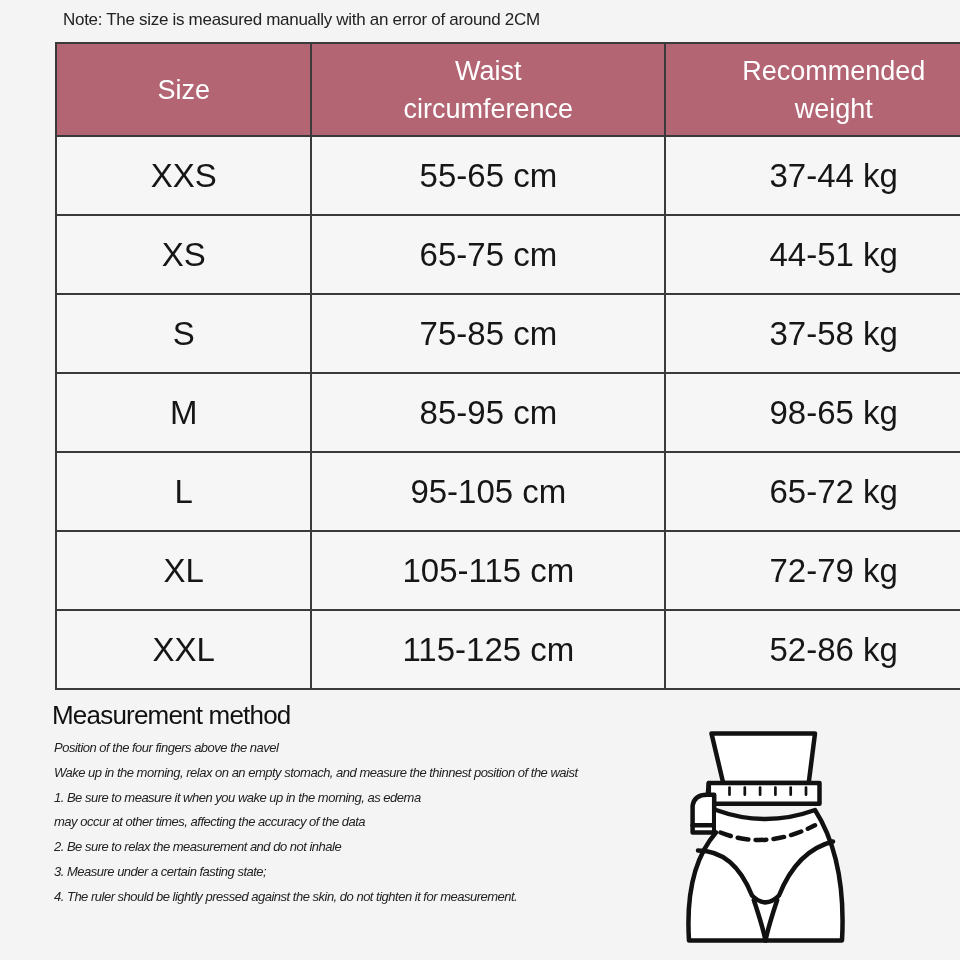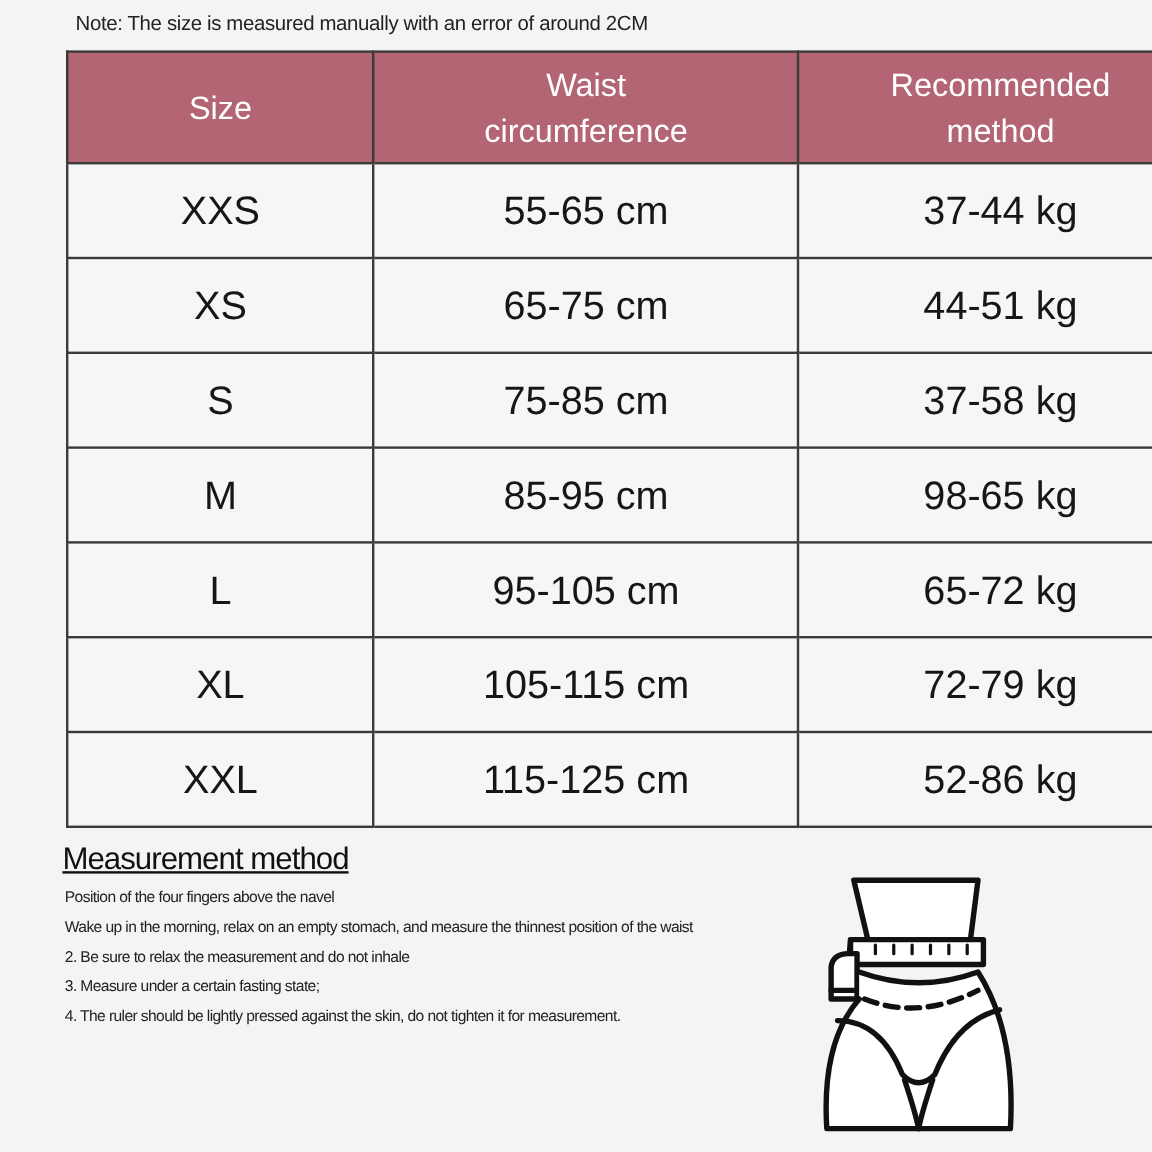--- a/index.html
+++ b/index.html
@@ -16,41 +16,41 @@
   .size-table th {
     background:#b46574; color:#fff; font-weight:normal; font-size:27px; line-height:38px;
     height:91px; padding:0;
   }
   .size-table td {
     background:#f6f6f6; font-size:33px; height:77px; padding:0; color:#161616;
   }
   .col-size { width:220px; }
   .col-waist { width:305px; }
   .col-weight { width:290px; }
-  .method-title { position:absolute; left:52px; top:700px; font-size:26px; letter-spacing:-0.8px; color:#111;text-decoration:underline; }
-  .method-lines { position:absolute; left:54px; top:738px; font-size:13px; letter-spacing:-0.5px; color:#222; }
+  .method-title { position:absolute; left:52px; top:700px; font-size:26px; letter-spacing:-0.8px; color:#111; }
+  .method-lines { position:absolute; left:54px; top:738px; font-size:13px; letter-spacing:-0.5px; color:#222;font-style:italic; }
   .method-lines div { height:24.8px; line-height:20px; }
   .illus { position:absolute; left:680px; top:710px; width:180px; height:245px; }
 </style>
 </head>
 <body>
 
 <div class="note">Note: The size is measured manually with an error of around 2CM</div>
 
 <table class="size-table">
   <colgroup>
       <col class="col-size">
       <col class="col-waist">
       <col class="col-weight">
     </colgroup>
   <thead>
     <tr>
       <th><span>Size</span></th>
       <th><span>Waist</span><br><span>circumference</span></th>
-      <th><span>Recommended</span><br><span>method</span></th>
+      <th><span>Recommended</span><br><span>weight</span></th>
     </tr>
   </thead>
   <tbody>
     <tr>
         <td>XXS</td>
         <td>55-65 cm</td>
         <td>37-44 kg</td>
       </tr>
     <tr>
         <td>XS</td>
@@ -82,20 +82,22 @@
         <td>115-125 cm</td>
         <td>52-86 kg</td>
       </tr>
   </tbody>
 </table>
 
 <div class="method-title">Measurement method</div>
 <div class="method-lines">
   <div>Position of the four fingers above the navel</div>
   <div>Wake up in the morning, relax on an empty stomach, and measure the thinnest position of the waist</div>
+  <div>1. Be sure to measure it when you wake up in the morning, as edema</div>
+  <div>may occur at other times, affecting the accuracy of the data</div>
   <div>2. Be sure to relax the measurement and do not inhale</div>
   <div>3. Measure under a certain fasting state;</div>
   <div>4. The ruler should be lightly pressed against the skin, do not tighten it for measurement.</div>
 </div>
 
 <svg class="illus" viewBox="0 0 200 260" fill="none" stroke="#111" stroke-width="5" stroke-linejoin="round" stroke-linecap="round">
 
   <path d="M35 20 L150 20 L143 75 L48 75 Z" fill="#fff"></path>
 
   <path d="M32 75 L155 75 L155 98 L30 98 Z" fill="#fff"></path>

